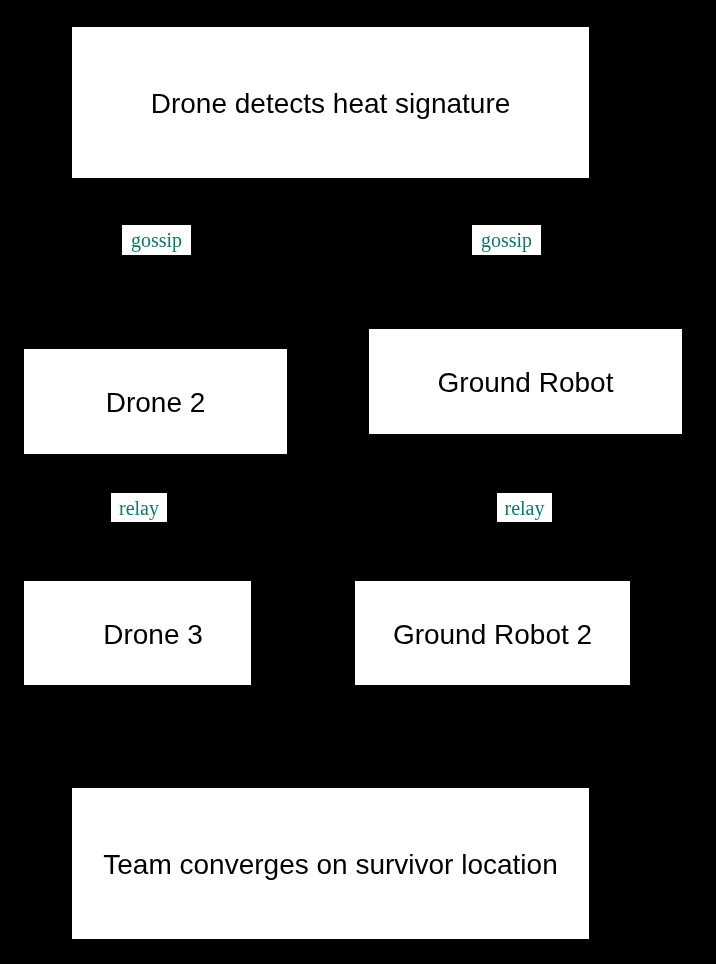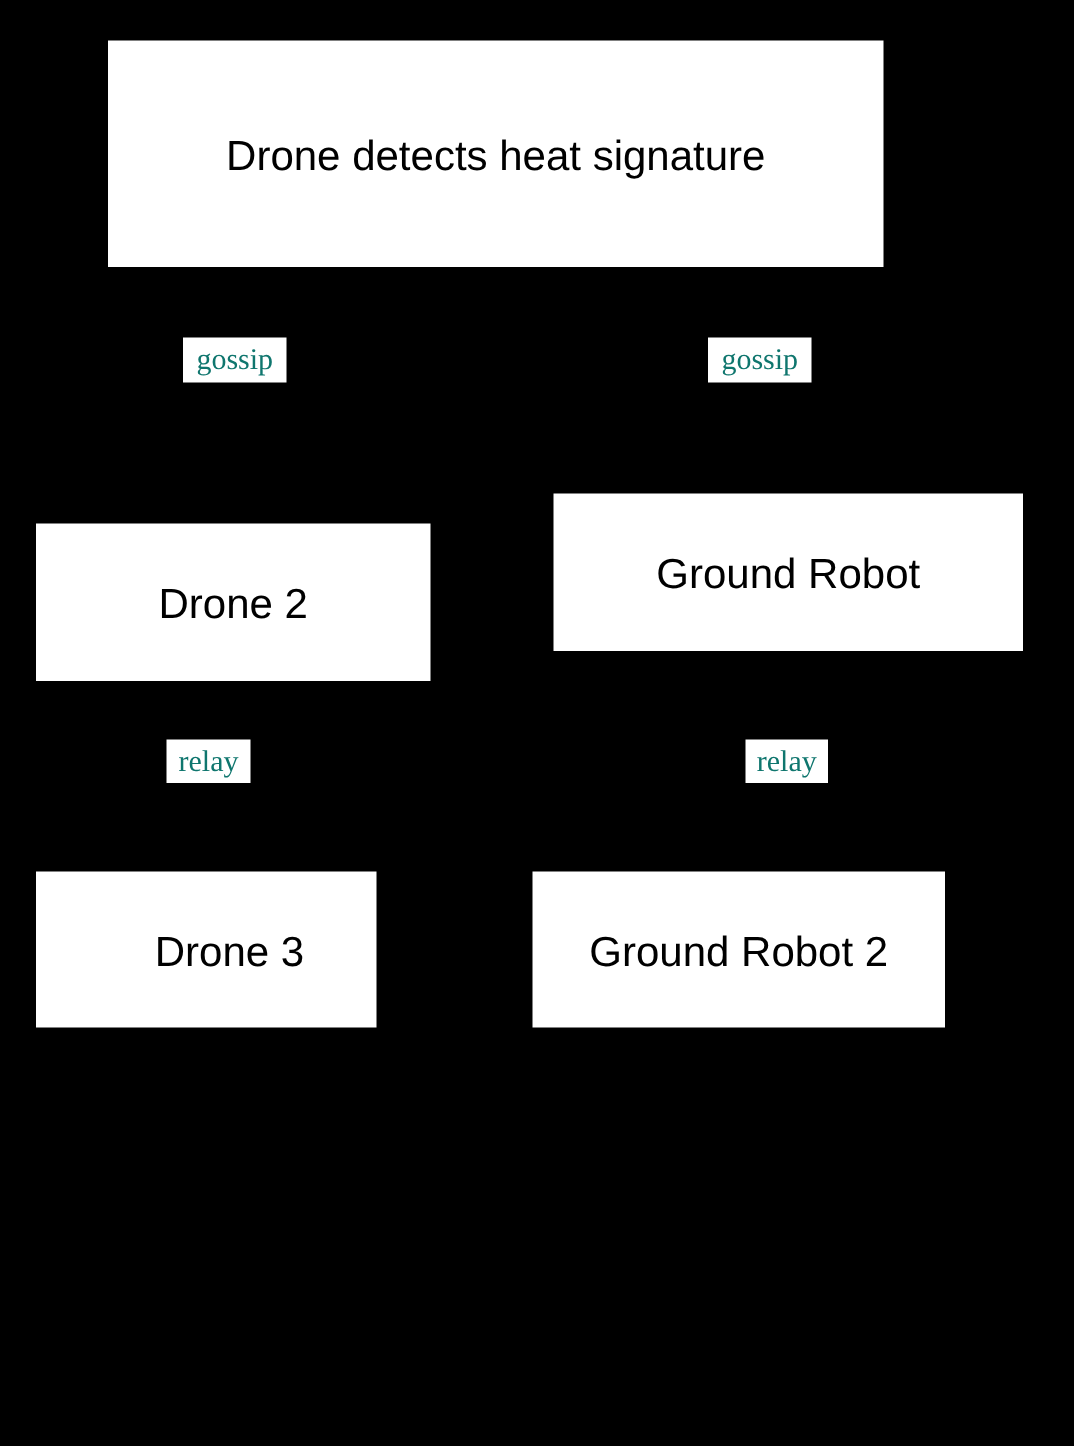--- a/index.html
+++ b/index.html
@@ -113,19 +113,22 @@
   </div>
 
   <div class="node" id="node-drone3">
     <span class="node-label">Drone 3</span>
   </div>
 
   <div class="node" id="node-ground2">
     <span class="node-label">Ground Robot 2</span>
   </div>
 
+  <div class="node" id="node-converge">
+    <span class="node-label">Team converges on survivor location</span>
+  </div>
 
   <div class="edge-label" id="edgelabel-gossip-left">gossip</div>
   <div class="edge-label" id="edgelabel-gossip-right">gossip</div>
   <div class="edge-label" id="edgelabel-relay-left">relay</div>
   <div class="edge-label" id="edgelabel-relay-right">relay</div>
 
 </div>
 
 </body></html>

